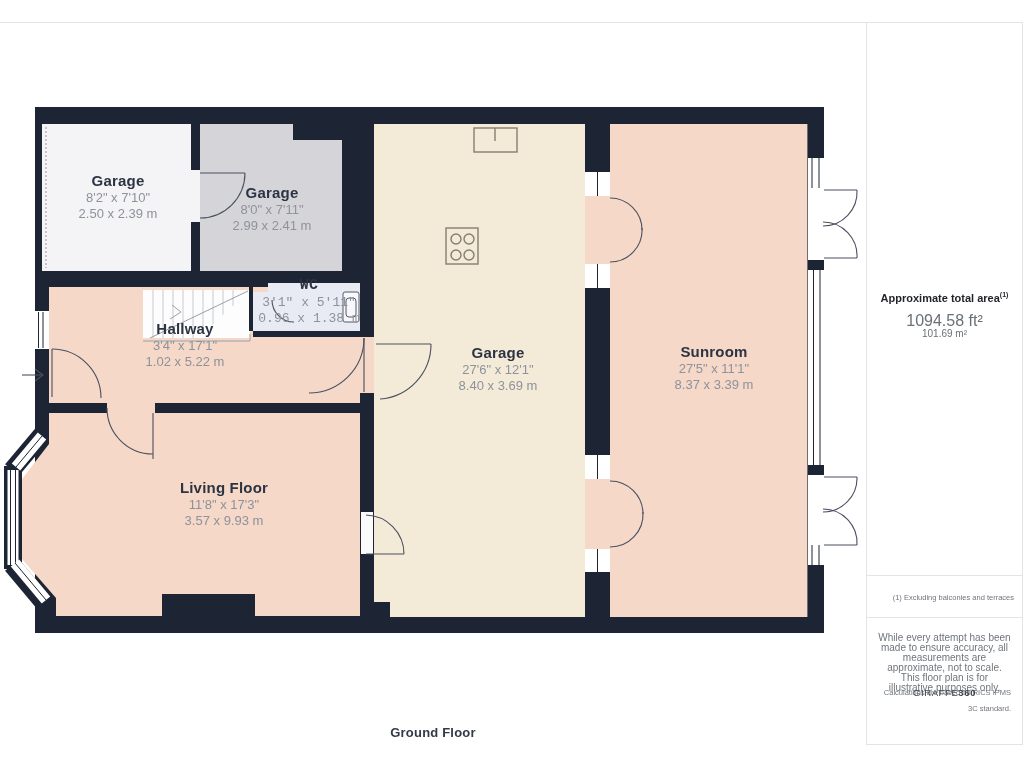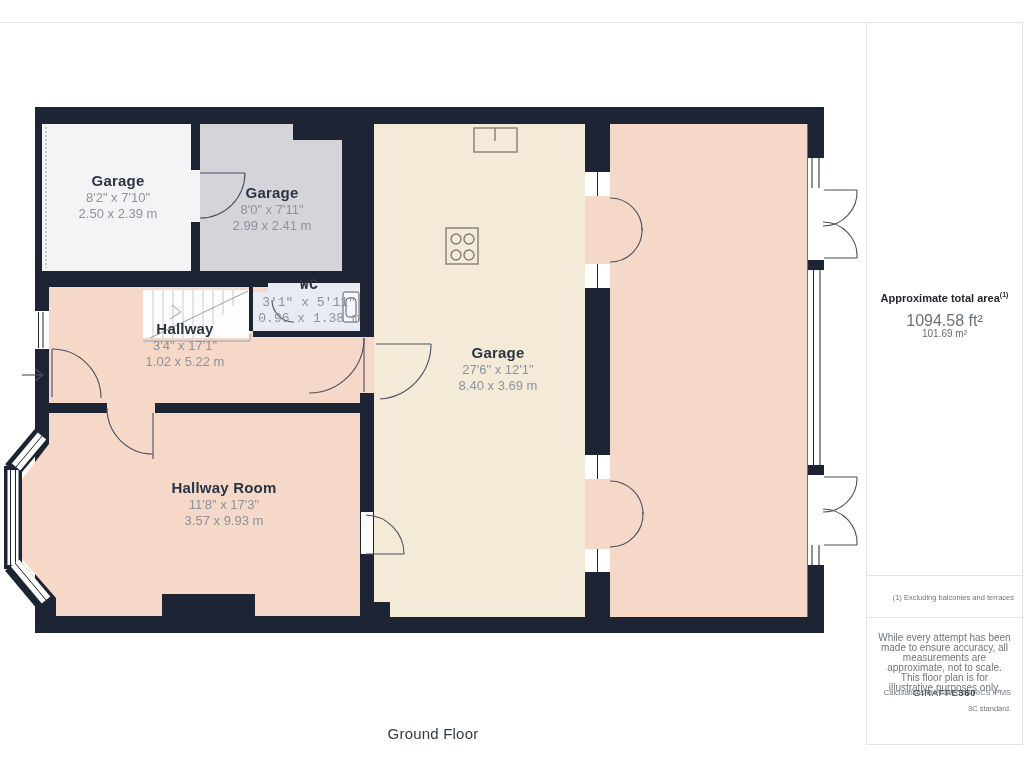--- a/index.html
+++ b/index.html
@@ -20,21 +20,21 @@
   .leaf{stroke:var(--line);stroke-width:1.1;}
   .thin{stroke:var(--wall);stroke-width:1;}
   .edge{stroke:var(--line);stroke-width:0.8;}
   .tread{stroke:#c6cad0;stroke-width:1;}
   .stairline{stroke:#9aa0a8;stroke-width:1;}
   .fixture{fill:none;stroke:#857e6f;stroke-width:1.4;}
   .toiletline{fill:#f7f8fb;stroke:#565b66;stroke-width:1;}
   .room-label{position:absolute;transform:translateX(-50%);text-align:center;color:var(--name);white-space:nowrap;}
   .room-label .nm{display:block;font-weight:bold;font-size:15px;line-height:19px;letter-spacing:.2px;}
   .room-label .dim{display:block;font-size:13px;line-height:16px;color:var(--dim);}
-  .floor-label{position:absolute;left:433px;top:725px;transform:translateX(-50%);font-size:15px;font-weight:400;color:#333a45;letter-spacing:.2px;}
+  .floor-label{position:absolute;left:433px;top:725px;transform:translateX(-50%);font-size:13px;font-weight:700;color:#333a45;letter-spacing:.2px;}
   .sidebar{position:absolute;left:866px;top:22px;width:157px;height:723px;background:#ffffff;border:1px solid var(--rule);}
   .sb-title{position:absolute;left:0;top:268px;width:100%;text-align:center;font-size:11px;font-weight:bold;color:#1f2228;}
   .sb-title sup{font-size:7px;}
   .sb-ft{position:absolute;left:0;top:289px;width:100%;text-align:center;font-size:16px;color:var(--sidetext);}
   .sb-m{position:absolute;left:0;top:305px;width:100%;text-align:center;font-size:10px;color:var(--sidetext);}
   .sb-div1{position:absolute;left:0;top:552px;width:100%;height:1px;background:var(--rule);}
   .sb-foot{position:absolute;left:8px;top:570px;width:139px;text-align:right;font-size:7.5px;color:var(--smalltext);}
   .sb-div2{position:absolute;left:0;top:594px;width:100%;height:1px;background:var(--rule);}
   .sb-disc{position:absolute;left:11px;top:610px;width:133px;text-align:center;font-size:10px;line-height:10px;color:var(--smalltext);}
   .sb-std{position:absolute;left:11px;top:662px;width:133px;text-align:right;font-size:7.5px;line-height:16px;color:var(--smalltext);}
@@ -228,22 +228,27 @@
     <div class="room-label" style="left:185px;top:319px;">
       <span class="nm">Hallway</span>
       <span class="dim">3'4" x 17'1"</span>
       <span class="dim">1.02 x 5.22 m</span>
     </div>
     <div class="room-label" style="left:498px;top:343px;">
       <span class="nm">Garage</span>
       <span class="dim">27'6" x 12'1"</span>
       <span class="dim">8.40 x 3.69 m</span>
     </div>
+    <div class="room-label" style="left:714px;top:342px;">
+      <span class="nm">Sunroom</span>
+      <span class="dim">27'5" x 11'1"</span>
+      <span class="dim">8.37 x 3.39 m</span>
+    </div>
     <div class="room-label" style="left:224px;top:478px;">
-      <span class="nm">Hallway Room</span>
+      <span class="nm">Living Floor</span>
       <span class="dim">11'8" x 17'3"</span>
       <span class="dim">3.57 x 9.93 m</span>
     </div>
 
     <div class="floor-label">Ground Floor</div>
   </div>
 
   <aside class="sidebar">
     <div class="sb-title"><span>Approximate total area</span><sup>(1)</sup></div>
     <div class="sb-ft">1094.58 ft²</div>

